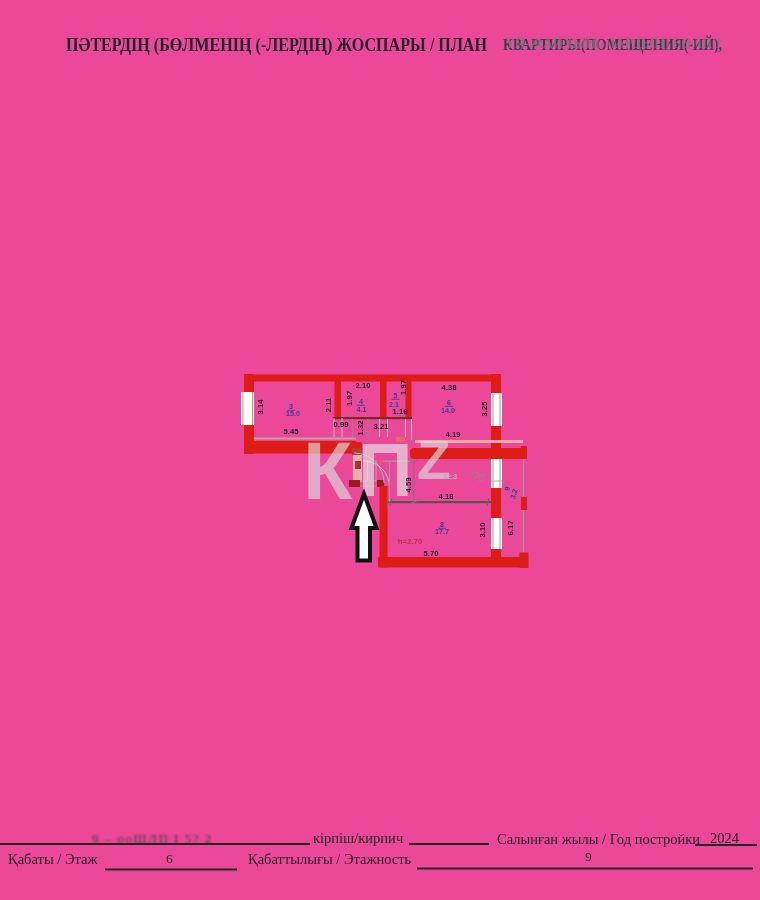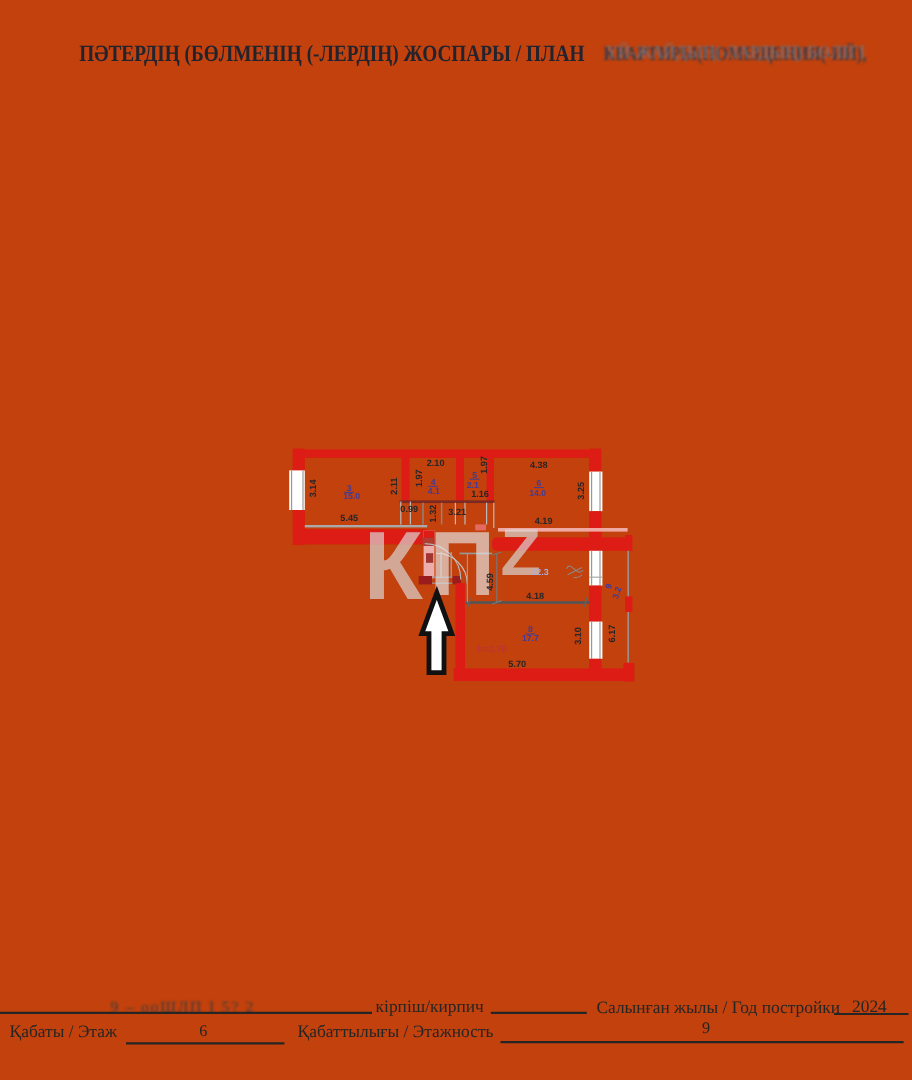--- a/index.html
+++ b/index.html
@@ -1,16 +1,16 @@
 <!DOCTYPE html>
 <html><head>
 <meta charset="utf-8">
 <style>
   html,body{margin:0;padding:0;background:#ffffff;}
-  #page{position:relative;width:760px;height:900px;background:#c2410c;overflow:hidden;
+  #page{position:relative;width:760px;height:900px;background:#ec4899;overflow:hidden;
         font-family:"Liberation Serif", serif;}
   svg{position:absolute;left:0;top:0;}
   .dim{font-family:"Liberation Sans", sans-serif;font-weight:700;font-size:7.6px;fill:#25252a;text-anchor:middle;}
   .blu{font-family:"Liberation Sans", sans-serif;font-weight:700;font-size:7.2px;fill:#3c3c9e;text-anchor:middle;}
   .fnt{font-family:"Liberation Sans", sans-serif;font-weight:700;font-size:7.4px;fill:#a8aed8;text-anchor:middle;}
 </style>
 </head>
 <body>
 <div id="page">
 <svg width="760" height="900" viewBox="0 0 760 900" xmlns="http://www.w3.org/2000/svg">

